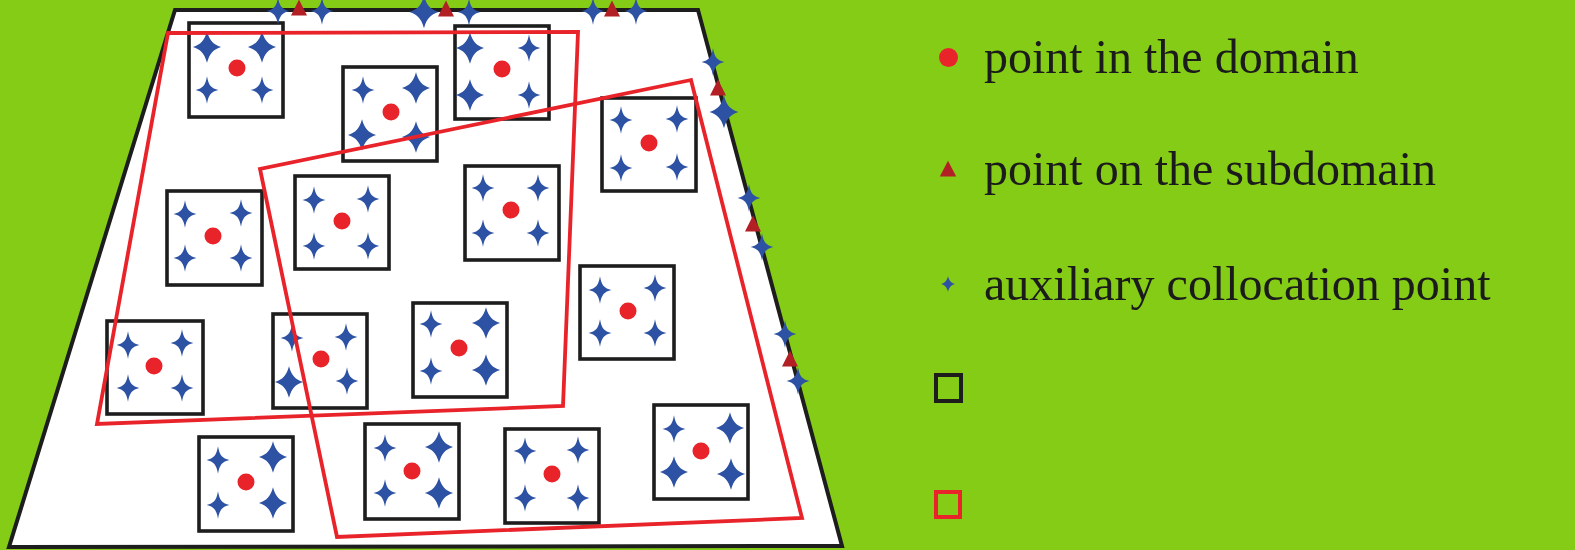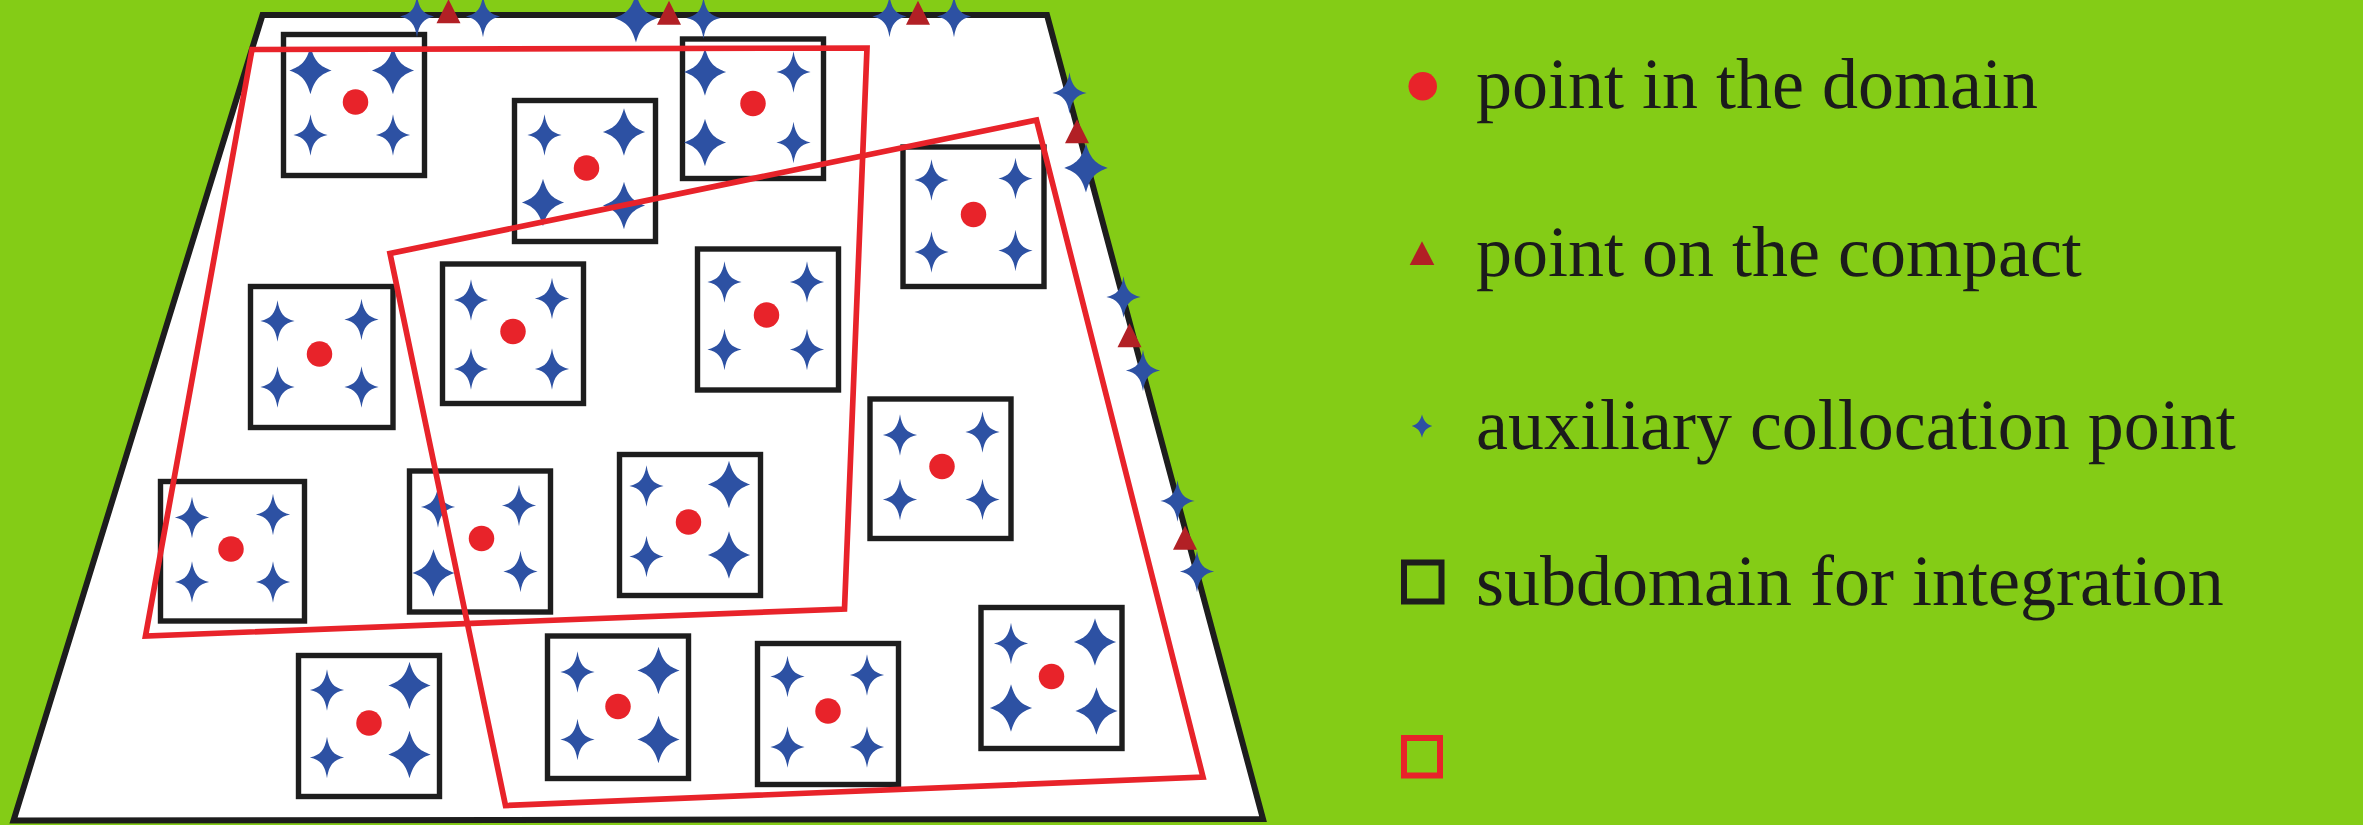--- a/index.html
+++ b/index.html
@@ -141,37 +141,36 @@
       </span>
       <span class="legend-label">point in the domain</span>
     </div>
 
     <div class="legend-row" id="legend-row-1" style="top: 139px;">
       <span class="legend-marker">
         <svg width="20" height="18" viewBox="-10 -9 20 18">
             <path id="legend-tri" d="M0,-8.2 L8.2,7.6 L-8.2,7.6 Z" fill="#b22025"></path>
           </svg>
       </span>
-      <span class="legend-label">point on the compact</span>
+      <span class="legend-label">point on the subdomain</span>
     </div>
 
     <div class="legend-row" id="legend-row-2" style="top: 254px;">
       <span class="legend-marker">
         <svg width="18" height="18" viewBox="-9 -9 18 18">
           <path id="legend-star" transform="scale(0.5)" d="M0,-15.5 C2.7,-5.8 6.2,-2.7 13.8,0 C6.2,2.7 2.7,5.8 0,15.5 C-2.7,5.8 -6.2,2.7 -13.8,0 C-6.2,-2.7 -2.7,-5.8 0,-15.5 Z" fill="#2d51a3"></path>
         </svg>
       </span>
       <span class="legend-label">auxiliary collocation point</span>
     </div>
 
     <div class="legend-row" id="legend-row-3" style="top: 358px;">
       <span class="legend-marker">
         <span class="marker-square-black" style="border-color: rgb(29, 29, 29);"></span>
       </span>
-      <span class="legend-label">subdomain for integration</span>
     </div>
 
     <div class="legend-row" id="legend-row-4" style="top: 474px;">
       <span class="legend-marker">
         <span class="marker-square-red" style="border-color: rgb(232, 35, 42);"></span>
       </span>
     </div>
 
   </div>
 </div>

